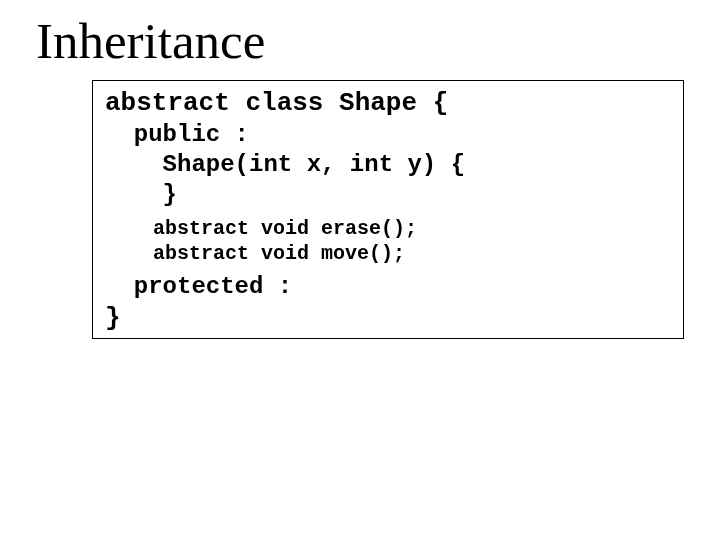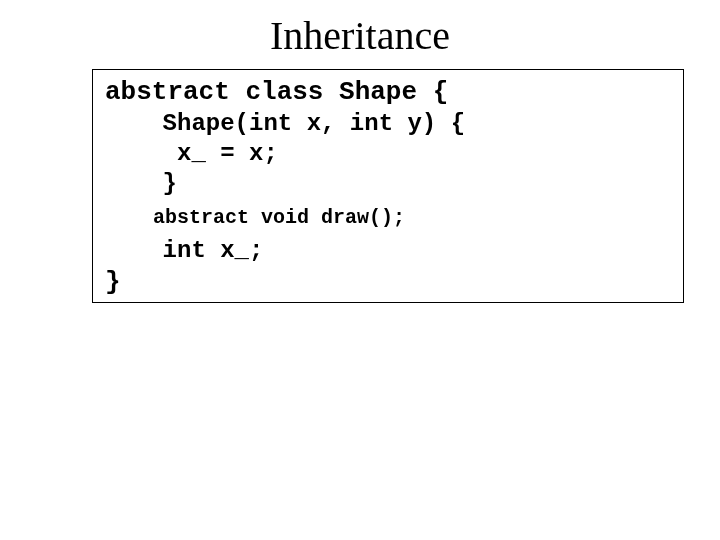--- a/index.html
+++ b/index.html
@@ -11,22 +11,21 @@
     font-family: "Times New Roman", Times, serif;
     color: #000;
   }
   .slide {
     box-sizing: border-box;
     width: 720px;
     height: 540px;
     padding: 12px 36px 18px 36px;
   }
   .title {
-    text-align: center;
-    font-size: 40px;
+    font-size: 51px;
     font-weight: 400;
     margin: 0 0 10px 0;
   }
   .codebox {
     border: 1.5px solid #000;
     padding: 6px 12px 4px 12px;
     margin-left: 56px;
     margin-right: 0;
   }
   .codeline {
@@ -42,22 +41,23 @@
   .gap      { height: 6px; }
 </style>
 </head>
 <body>
 
 <div class="slide">
   <h1 class="title">Inheritance</h1>
 
   <div class="codebox">
     <div class="codeline fs-large">abstract class Shape {</div>
+    <div class="codeline fs-med">  public :</div>
     <div class="codeline fs-med">    Shape(int x, int y) {</div>
-    <div class="codeline fs-med">     x_ = x;</div>
     <div class="codeline fs-med">    }</div>
     <div class="gap"></div>
-    <div class="codeline fs-small">    abstract void draw();</div>
+    <div class="codeline fs-small">    abstract void erase();</div>
+    <div class="codeline fs-small">    abstract void move();</div>
     <div class="gap"></div>
-    <div class="codeline fs-med">    int x_;</div>
+    <div class="codeline fs-med">  protected :</div>
     <div class="codeline fs-large">}</div>
   </div>
 </div>
 
 </body></html>

